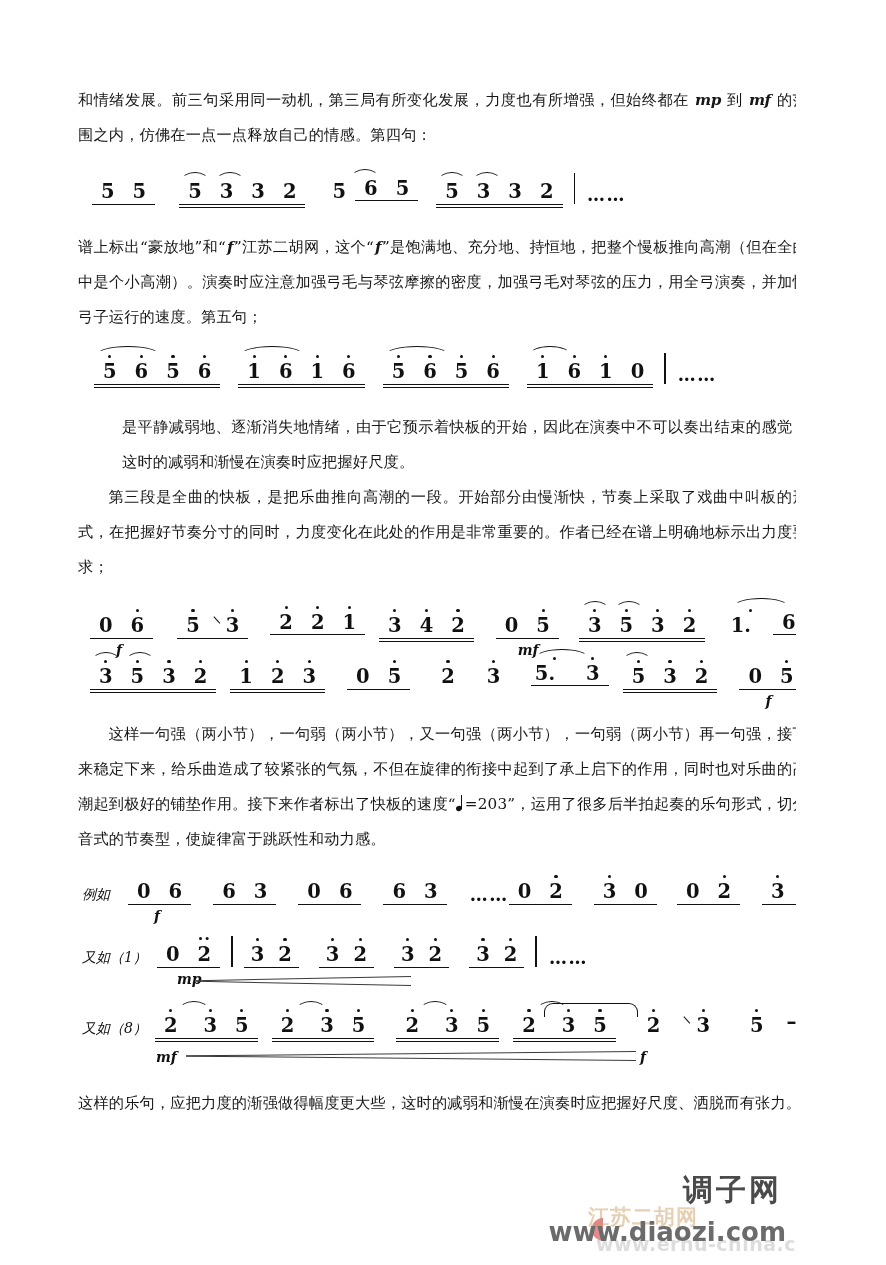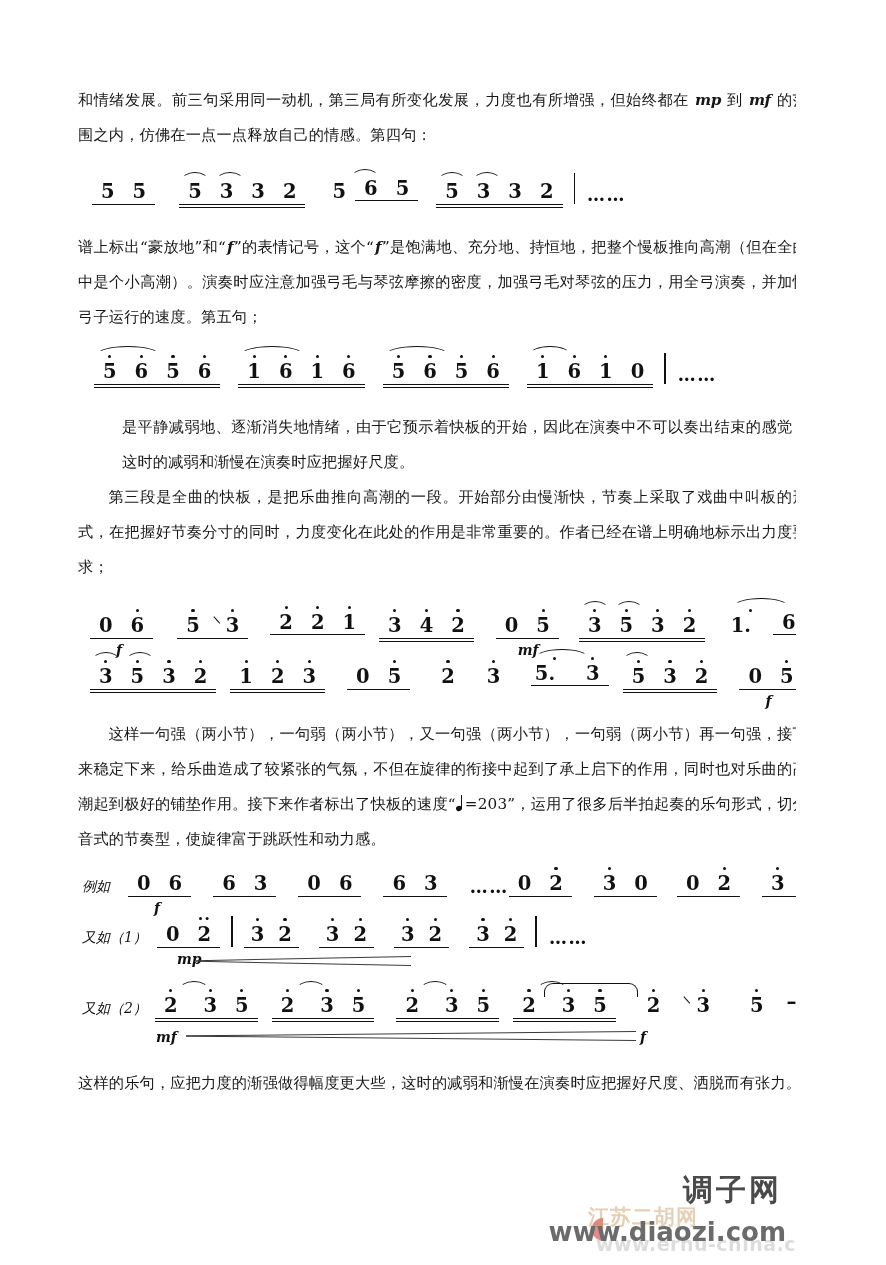--- a/index.html
+++ b/index.html
@@ -327,21 +327,21 @@
           <span class="n sp">3</span>
           <span class="n sp">3</span>
           <span class="n sp">2</span>
         </span>
         <span class="bar"></span>
         <span class="dots">……</span>
       </div>
     </div>
 
     <p class="para" style="margin-top:22px;">
-      <span>谱上标出“豪放地”和“</span><span class="dyn">f</span><span>”的表情记号，这个“</span><span class="dyn">f</span><span>”是饱满地、充分地、持恒地，把整个慢板推向高潮（但在全曲中是个小高潮）。演奏时应注意加强弓毛与琴弦摩擦的密度，加强弓毛对琴弦的压力，用全弓演奏，并加快弓子运行的速度。第五句；</span>
+      <span>谱上标出“豪放地”和“</span><span class="dyn">f</span><span>”江苏二胡网，这个“</span><span class="dyn">f</span><span>”是饱满地、充分地、持恒地，把整个慢板推向高潮（但在全曲中是个小高潮）。演奏时应注意加强弓毛与琴弦摩擦的密度，加强弓毛对琴弦的压力，用全弓演奏，并加快弓子运行的速度。第五句；</span>
     </p>
 
     <div class="staff" style="margin-top:18px; padding-left:12px;">
       <div class="staff-row">
         <span class="grp beam2">
           <span class="slur" style="left:2px; top:-16px; width:62px;"></span>
           <span class="n hi sp">5</span>
           <span class="n hi sp">6</span>
           <span class="n hi sp">5</span>
           <span class="n hi sp">6</span>
@@ -487,21 +487,21 @@
         <span class="bar"></span>
 
         <span class="bar"></span>
       </div>
     </div>
 
     <p class="para indent" style="margin-top:24px;">
       <span>这样一句强（两小节），一句弱（两小节），又一句强（两小节），一句弱（两小节）再一句强，接下来稳定下来，给乐曲造成了较紧张的气氛，不但在旋律的衔接中起到了承上启下的作用，同时也对乐曲的高潮起到极好的铺垫作用。接下来作者标出了快板的速度“</span><span class="qnote"></span><span>=203</span><span>”，运用了很多后半拍起奏的乐句形式，切分音式的节奏型，使旋律富于跳跃性和动力感。</span>
     </p>
 
-    <div class="staff" style="margin-top:8px; padding-left:4px;">
+    <div class="staff" style="margin-top:16px; padding-left:4px;">
       <div class="staff-row">
         <span class="lbl">例如</span>
         <span class="grp beam1" style="margin-left:10px;">
           <span class="n sp">0</span>
           <span class="n sp">6</span>
           <span class="below" style="left:26px; top:26px;">f</span>
         </span>
         <span class="grp beam1" style="margin-left:18px;">
           <span class="n sp">6</span>
           <span class="n sp">3</span>
@@ -533,21 +533,21 @@
         <span class="bar"></span>
         <span class="grp beam1">
           <span class="n hi sp">3</span>
           <span class="n sp">0</span>
         </span>
         <span class="dots">……</span>
       </div>
     </div>
 
 
-    <div class="staff" style="margin-top:16px; padding-left:4px; position:relative;">
+    <div class="staff" style="margin-top:28px; padding-left:4px; position:relative;">
       <div class="staff-row">
         <span class="lbl">又如（1）</span>
         <span class="grp beam1" style="margin-left:2px;">
           <span class="n sp">0</span>
           <span class="n hi2 sp">2</span>
           <span class="below" style="left:20px; top:26px;">mp</span>
         </span>
         <span class="bar"></span>
         <span class="grp beam1">
           <span class="n hi sp" style="padding:0 7px;">3</span>
@@ -569,21 +569,21 @@
         <span class="dots">……</span>
       </div>
       <div class="hairpin" style="left:118px; top:40px; width:215px;">
         <div class="hp-t" style="transform: rotate(-1.1deg);"></div>
         <div class="hp-b" style="transform: rotate(1.1deg);"></div>
       </div>
     </div>
 
     <div class="staff" style="margin-top:36px; padding-left:4px; position:relative;">
       <div class="staff-row">
-        <span class="lbl">又如（2）</span>
+        <span class="lbl">又如（8）</span>
         <span class="grp beam2" style="margin-left:0px;">
           <span class="slur" style="left:24px; top:-15px; width:28px;"></span>
           <span class="n hi sp">2</span>
           <span class="n hi sp" style="margin-left:8px;">3</span>
           <span class="n hi sp">5</span>
         </span>
         <span class="grp beam2" style="margin-left:10px;">
           <span class="slur" style="left:24px; top:-15px; width:28px;"></span>
           <span class="n hi sp">2</span>
           <span class="n hi sp" style="margin-left:8px;">3</span>

